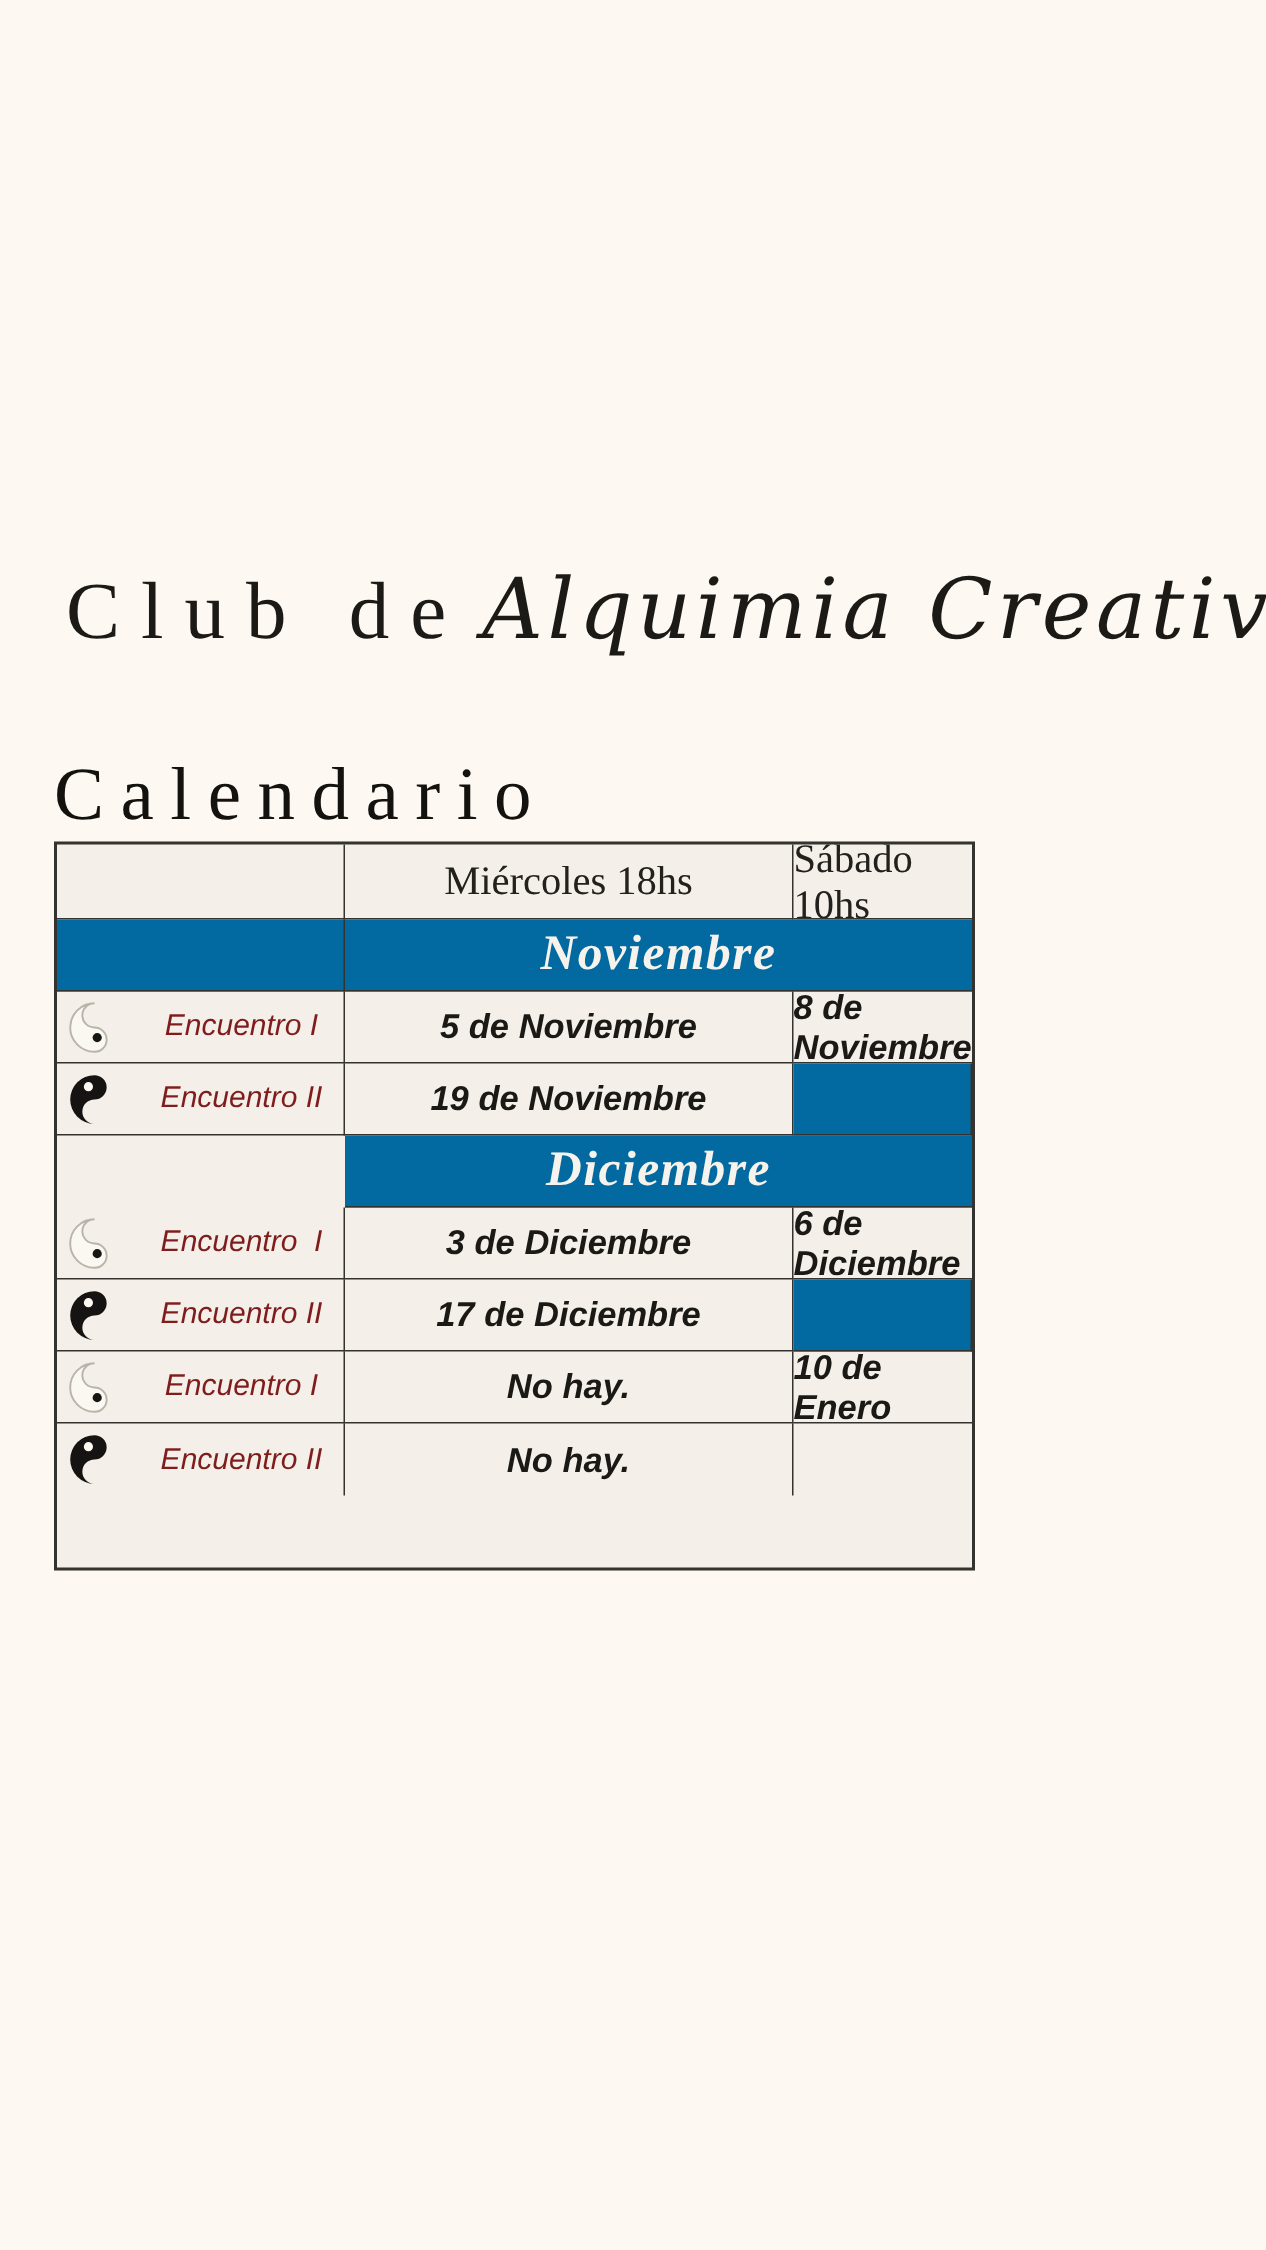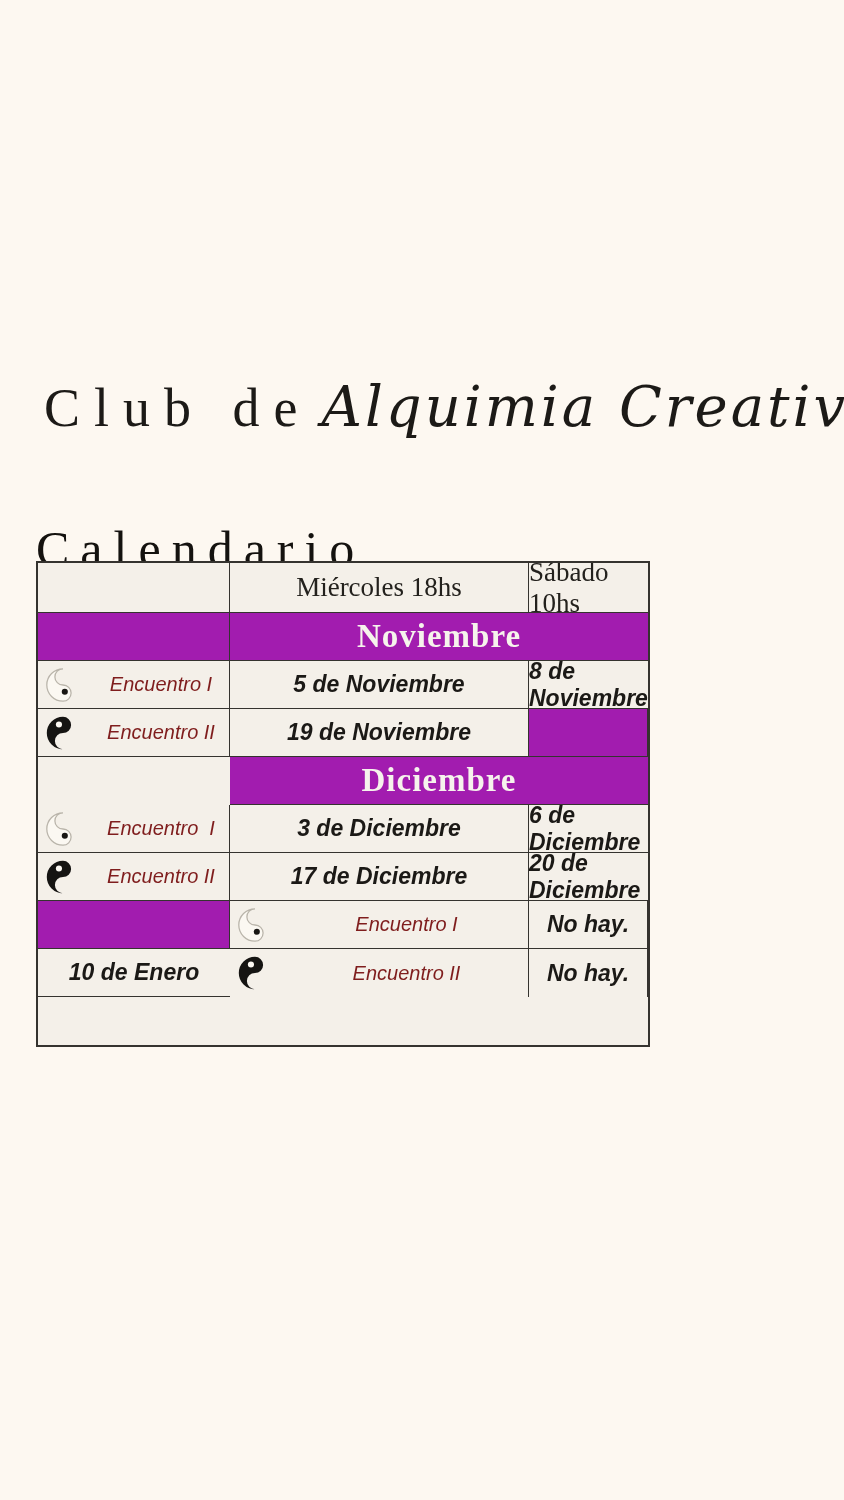--- a/index.html
+++ b/index.html
@@ -5,36 +5,36 @@
   html,body{margin:0;padding:0;}
   body{background:#fdf8f1;font-family:"Liberation Serif",serif;}
   .page{position:relative;width:844px;height:1500px;background:#fdf8f1;overflow:hidden;}
 
   
   .title-line{position:absolute;left:44px;top:374px;white-space:nowrap;color:#1c1a17;}
   .title-prefix{font-family:"Liberation Serif",serif;font-size:54px;letter-spacing:14px;}
   .title-script{font-family:"DejaVu Serif",serif;font-style:italic;font-size:56px;letter-spacing:3px;margin-left:6px;}
 
   
-  .heading{position:absolute;left:36px;top:520px;margin:0;font-family:"Liberation Serif",serif;
+  .heading{position:absolute;left:36px;top:500px;margin:0;font-family:"Liberation Serif",serif;
            font-weight:400;font-size:50px;letter-spacing:11px;color:#14120f;}
 
   
   .cal-table{position:absolute;left:36px;top:561px;width:614px;box-sizing:border-box;
              border:2px solid #35332f;background:#f4f0e9;display:grid;
              grid-template-columns:192px 299px 1fr;
              grid-template-rows:50px repeat(9,48px);}
   .cell{display:flex;align-items:center;justify-content:center;
         border-right:1px solid #35332f;border-bottom:1px solid #35332f;
         box-sizing:border-box;overflow:hidden;}
   .c3{border-right:none;}
 
   .header-cell{font-family:"Liberation Serif",serif;font-size:27px;color:#23211d;}
 
-  .band-cell{background:#a21caf;color:#f6f3ec;}
+  .band-cell{background:#0369a1;color:#f6f3ec;font-style:italic;}
   .band-label{grid-column:2/4;font-family:"Liberation Serif",serif;font-weight:bold;
               font-size:33px;letter-spacing:1px;}
 
   .label-cell{justify-content:flex-start;padding-left:7px;gap:12px;}
   .enc-label{font-family:"Liberation Sans",sans-serif;font-style:italic;font-size:20px;
              color:#7f1d1d;white-space:pre;flex:1;text-align:center;padding-right:0;}
   .date-cell{font-family:"Liberation Sans",sans-serif;font-style:italic;font-weight:bold;
              font-size:23px;color:#1b1916;}
 
   .comma-icon{width:36px;height:42px;flex:0 0 auto;}
@@ -93,21 +93,20 @@
     <div class="cell c3 date-cell">6 de Diciembre</div>
 
     <div class="cell c1 label-cell">
       <svg class="comma-icon" viewBox="0 0 40 40">
         <path d="M20,38 A18,18 0 0 1 20,2 A9,9 0 0 1 20,20 A9,9 0 0 0 20,38 Z" fill="#151412"></path>
         <circle cx="15.5" cy="10.5" r="3.4" fill="#fbf8f2"></circle>
       </svg>
       <span class="enc-label">Encuentro II</span>
     </div>
     <div class="cell c2 date-cell">17 de Diciembre</div>
-    <div class="cell c3 date-cell">20 de Diciembre</div>
 
     <div class="cell c1 band-cell"></div>
 
     <div class="cell c1 label-cell">
       <svg class="comma-icon" viewBox="0 0 40 40">
         <path d="M20,2 A18,18 0 0 0 20,38 A9,9 0 0 0 20,20 A9,9 0 0 1 20,2 Z" fill="#fbf8f2" stroke="#b9b4aa" stroke-width="1.4"></path>
         <circle cx="22" cy="27.5" r="3.4" fill="#181613"></circle>
       </svg>
       <span class="enc-label">Encuentro I</span>
     </div>

